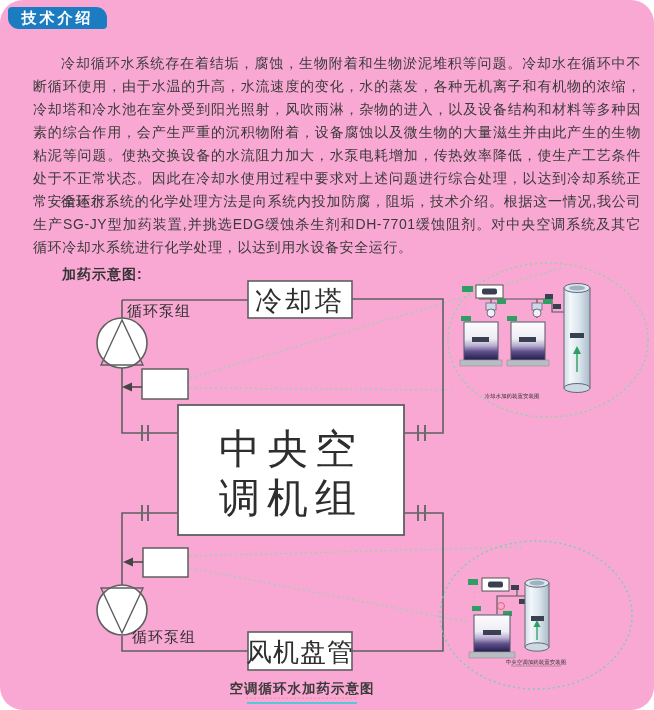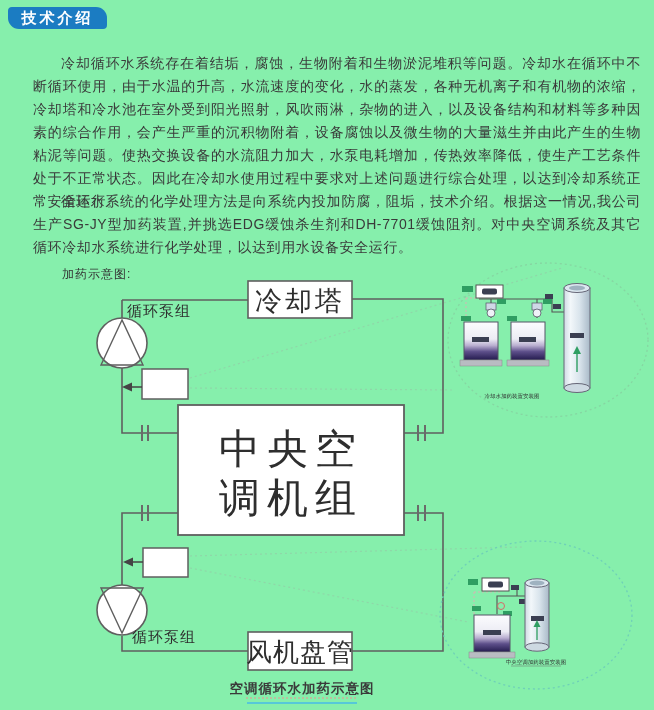--- a/index.html
+++ b/index.html
@@ -1,27 +1,27 @@
 <!DOCTYPE html>
 <html><head>
 <meta charset="utf-8">
 <style>
   html,body{margin:0;padding:0;background:#fff;}
-  #page{position:relative;width:654px;height:710px;background:#86efac;overflow:hidden;
-        font-family:"Liberation Sans",sans-serif;}
+  #page{position:relative;width:654px;height:710px;background:#f9a8d4;overflow:hidden;
+        font-family:"Liberation Sans",sans-serif;border-radius:23px;}
   #badge{position:absolute;left:8px;top:7px;width:99px;height:22px;
          border-radius:4px 11px 4px 11px;background:#1b7cc2;color:#fff;
          font-size:15px;font-weight:bold;letter-spacing:3px;
          display:flex;align-items:center;justify-content:center;}
   .para{position:absolute;left:33px;width:608px;font-size:14px;line-height:23px;
         color:#3a3a3a;text-align:justify;text-indent:2em;letter-spacing:0.6px;}
   #para1{top:52px;}
   #para2{top:190px;}
-  #diagram-label{position:absolute;left:62px;top:266px;font-size:12px;
-        font-weight:normal;color:#333;letter-spacing:1px;}
+  #diagram-label{position:absolute;left:62px;top:266px;font-size:14px;
+        font-weight:bold;color:#333;letter-spacing:1px;}
   #schematic{position:absolute;left:0;top:0;width:654px;height:710px;}
   svg text{font-family:"Liberation Serif",serif;fill:#2e2e2e;}
 </style>
 </head>
 <body>
 
 <div id="page">
 
   <div id="badge">技术介绍</div>
 

